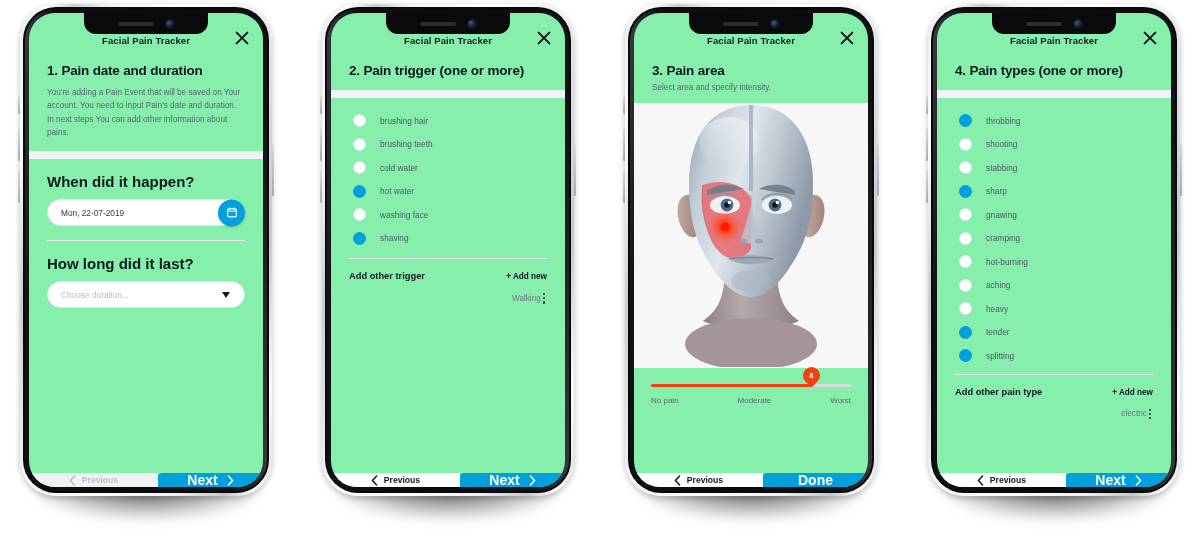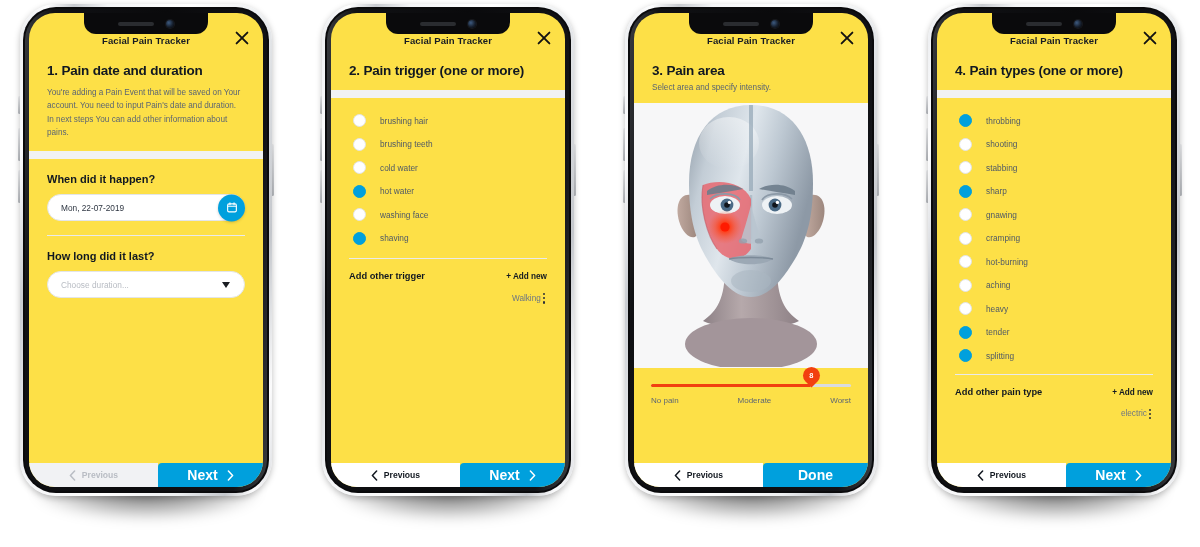--- a/index.html
+++ b/index.html
@@ -48,21 +48,21 @@
   }
   .frame-inner-hl {
     position: absolute; left: 5px; top: 5px; right: 5px; bottom: 5px;
     border-radius: 31px;
     background: linear-gradient(95deg,#3b3d41 0%,#101114 10%,#0a0a0c 50%,#111216 88%,#3a3c40 100%);
     z-index: 3;
   }
   .screen {
     position: absolute; left: 9px; top: 9px; right: 9px; bottom: 9px;
     border-radius: 26px;
-    background: #fde047;
+    background: #86efac;
     overflow: hidden;
     z-index: 4;
   }
   .notch {
     position: absolute; left: 50%; transform: translateX(-50%); top: 0;
     width: 124px; height: 21px;
     background: #0a0a0c;
     border-bottom-left-radius: 12px; border-bottom-right-radius: 12px;
     z-index: 30;
     display: flex; align-items: center; justify-content: center; gap: 12px;
@@ -98,21 +98,21 @@
   .step-sub {
     font-size: 8.2px; color: #5a6472; padding: 4px 18px 0 18px; line-height: 1.55;
   }
   .body-copy {
     font-size: 8.2px; color: #5b6573; line-height: 1.62;
     padding: 8px 18px 0 18px;
   }
   .gray-band { height: 8px; background: #f1f2f4; margin-top: 12px; }
   .hair-line { height: 1px; background: #e9eaec; margin: 0 18px; }
 
-  .field-label { font-size: 11px; font-weight: 700; color: #111821; padding: 14px 3px 0 18px; }
+  .field-label { font-size: 15px; font-weight: 700; color: #111821; padding: 14px 3px 0 18px; }
 
   .pill {
     margin: 9px 18px 0 18px; height: 27px;
     border: 1px solid #e3e5e8; border-radius: 16px;
     display: flex; align-items: center; position: relative;
     background: #fff;
   }
   .pill .val { font-size: 8.3px; color: #2e3642; padding-left: 13px; }
   .pill .ph  { font-size: 8.3px; color: #b8bcc3; padding-left: 13px; }
   .cal-btn {
@@ -142,21 +142,21 @@
 
   .custom-row {
     display: flex; align-items: center; justify-content: flex-end;
     padding: 10px 18px 0 18px;
   }
   .custom-name { font-size: 8.2px; color: #6d7683; }
   .kebab { display: flex; flex-direction: column; gap: 2px; align-items: center; padding: 2px 2px; }
   .kebab i { width: 2.2px; height: 2.2px; border-radius: 50%; background: #2a2f37; display: block; }
 
   
-  .nav-bar { position: absolute; left: 0; right: 0; bottom: 0; height: 24px; display: flex; }
+  .nav-bar { position: absolute; left: 0; right: 0; bottom: 0; height: 14px; display: flex; }
   .nav-prev {
     flex: 1; display: flex; align-items: center; justify-content: center; gap: 6px;
     font-size: 8.6px; font-weight: 700; background: #ffffff; color: #121820;
   }
   .nav-prev.disabled { background: #f1f2f4; color: #b9bdc4; }
   .nav-next {
     width: 105px; background: #00a0dd; color: #fff;
     display: flex; align-items: center; justify-content: center; gap: 9px;
     font-size: 14px; font-weight: 700;
     border-top-left-radius: 4px;

